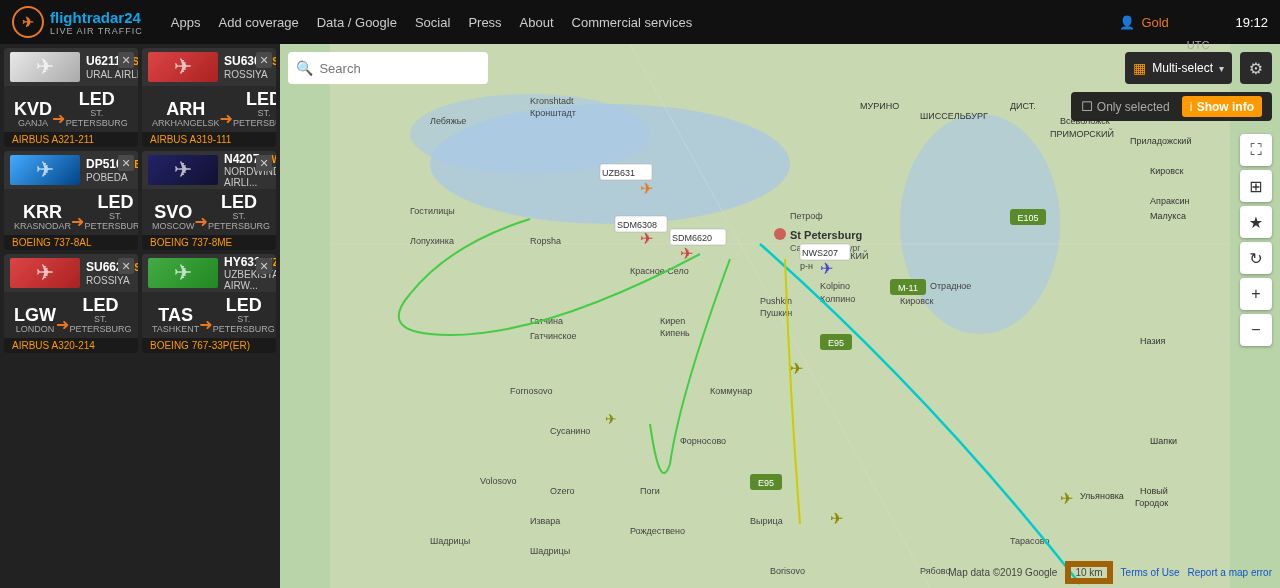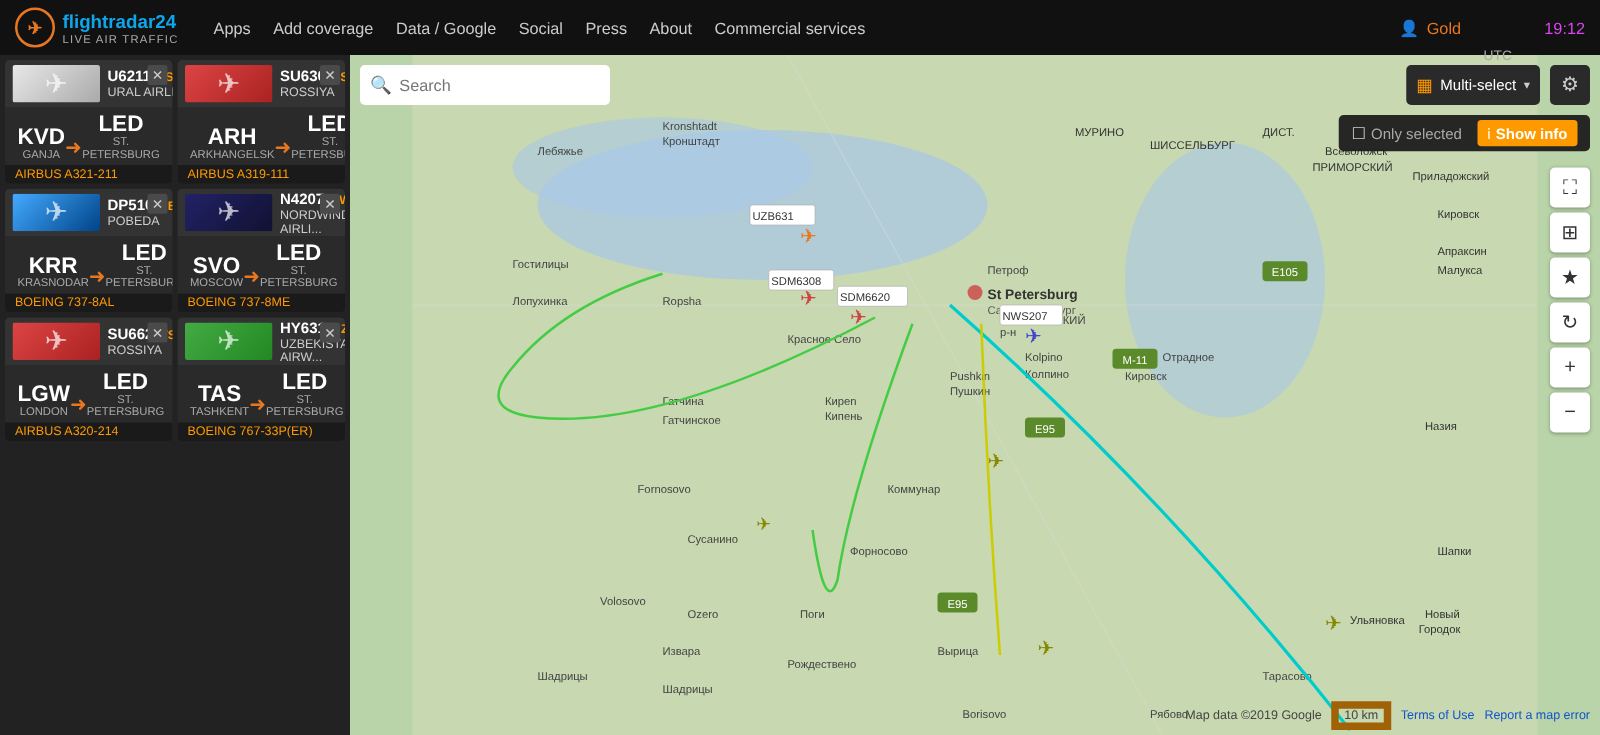--- a/index.html
+++ b/index.html
@@ -31,21 +31,21 @@
       color: #e87722; font-size: 14px; font-weight: bold;
     }
     .logo-sub { color: #aaa; font-size: 9px; display: block; letter-spacing: 1px; }
     .nav-link {
       color: #ccc; font-size: 13px; cursor: pointer; white-space: nowrap;
     }
     .nav-spacer { flex: 1; }
     .nav-user {
       display: flex; align-items: center; gap: 6px; color: #e87722; font-size: 13px; cursor: pointer;
     }
-    .nav-time { color: #d946ef; font-size: 13px; margin-left: 8px; }
+    .nav-time { color: #ffffff; font-size: 13px; margin-left: 8px; }
     .utc-label { color: #aaa; font-size: 11px; margin-top: 45px; }
 
     
     .main-content {
       display: flex;
       width: 100%;
       height: calc(588px - 44px);
     }
 
     

